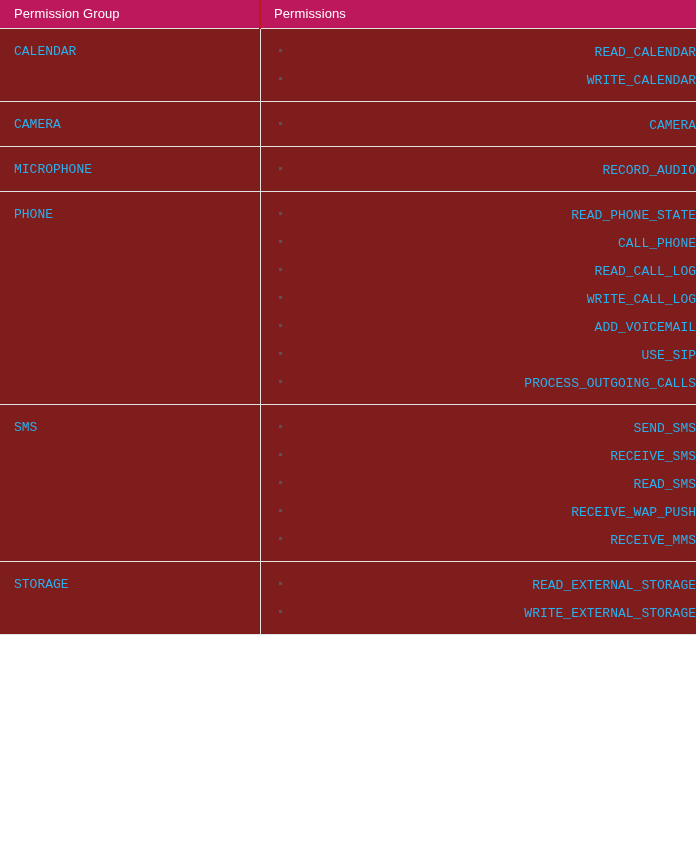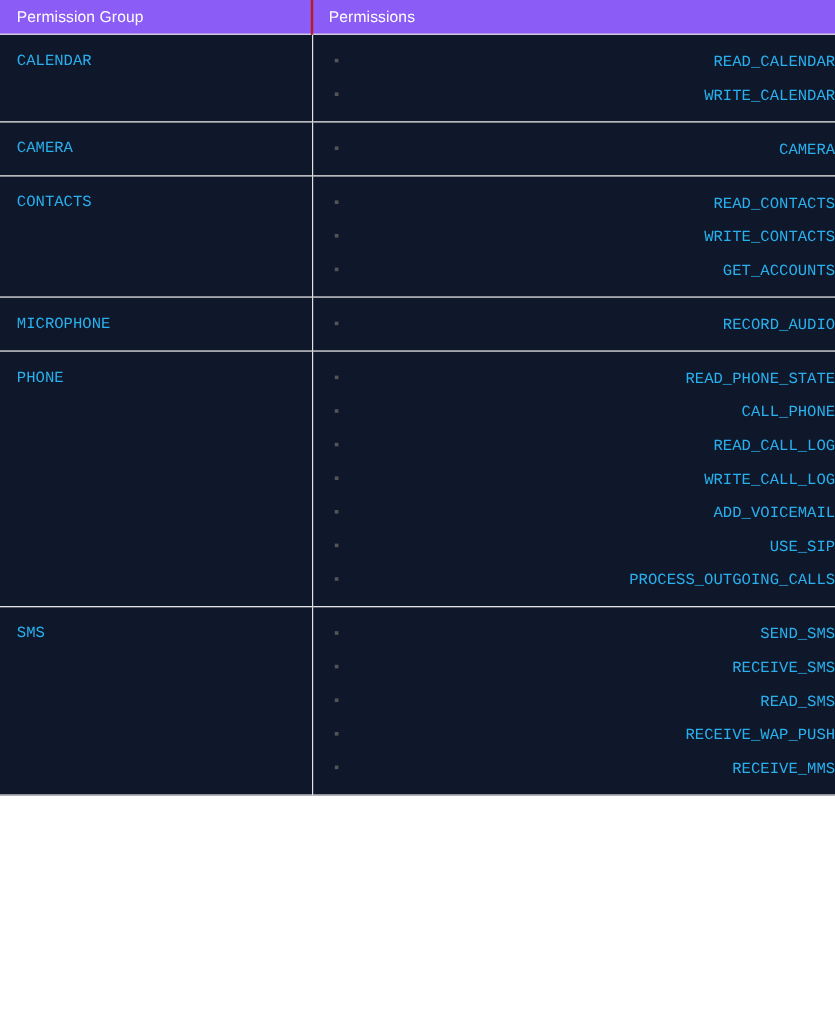--- a/index.html
+++ b/index.html
@@ -17,40 +17,40 @@
   .perm-table {
     width: 696px;
     border-collapse: collapse;
     table-layout: fixed;
     background: #f6f6f6;
   }
   .perm-table col.c1 { width: 260px; }
   .perm-table col.c2 { width: 436px; }
 
   thead th {
-    background: #8b5cf6;
+    background: #be185d;
     color: #ffffff;
     font-family: "Liberation Sans", sans-serif;
     font-size: 13px;
     font-weight: 400;
     text-align: left;
     padding: 5px 0 6px 14px;
     height: 17px;
     vertical-align: middle;
     border: none;
     letter-spacing: 0.1px;
     margin-top: 16px;
   }
   thead th.col-permissions {
     border-left: 2px solid #b91c1c;
     padding-left: 13px;
   }
 
   tbody td {
-    background: #0f172a;
+    background: #7f1d1d;
     border-top: 1px solid #e2e2e2;
     border-bottom: 1px solid #e2e2e2;
     vertical-align: top;
     padding: 0;
   }
   tbody td.group-cell {
     border-right: 1px solid #e2e2e2;
     padding: 12px 0 12px 14px;
   }
   tbody td.perms-cell {
@@ -120,30 +120,20 @@
       </tr>
       <tr>
         <td class="group-cell"><span class="group-label">CAMERA</span></td>
         <td class="perms-cell">
           <ul class="perm-list">
             <li><span class="perm-label">CAMERA</span></li>
           </ul>
         </td>
       </tr>
       <tr>
-        <td class="group-cell"><span class="group-label">CONTACTS</span></td>
-        <td class="perms-cell">
-          <ul class="perm-list">
-            <li><span class="perm-label">READ_CONTACTS</span></li>
-            <li><span class="perm-label">WRITE_CONTACTS</span></li>
-            <li><span class="perm-label">GET_ACCOUNTS</span></li>
-          </ul>
-        </td>
-      </tr>
-      <tr>
         <td class="group-cell"><span class="group-label">MICROPHONE</span></td>
         <td class="perms-cell">
           <ul class="perm-list">
             <li><span class="perm-label">RECORD_AUDIO</span></li>
           </ul>
         </td>
       </tr>
       <tr>
         <td class="group-cell"><span class="group-label">PHONE</span></td>
         <td class="perms-cell">
@@ -163,14 +153,23 @@
         <td class="perms-cell">
           <ul class="perm-list">
             <li><span class="perm-label">SEND_SMS</span></li>
             <li><span class="perm-label">RECEIVE_SMS</span></li>
             <li><span class="perm-label">READ_SMS</span></li>
             <li><span class="perm-label">RECEIVE_WAP_PUSH</span></li>
             <li><span class="perm-label">RECEIVE_MMS</span></li>
           </ul>
         </td>
       </tr>
+      <tr>
+        <td class="group-cell"><span class="group-label">STORAGE</span></td>
+        <td class="perms-cell">
+          <ul class="perm-list">
+            <li><span class="perm-label">READ_EXTERNAL_STORAGE</span></li>
+            <li><span class="perm-label">WRITE_EXTERNAL_STORAGE</span></li>
+          </ul>
+        </td>
+      </tr>
     </tbody>
 </table>
 
 </body></html>

